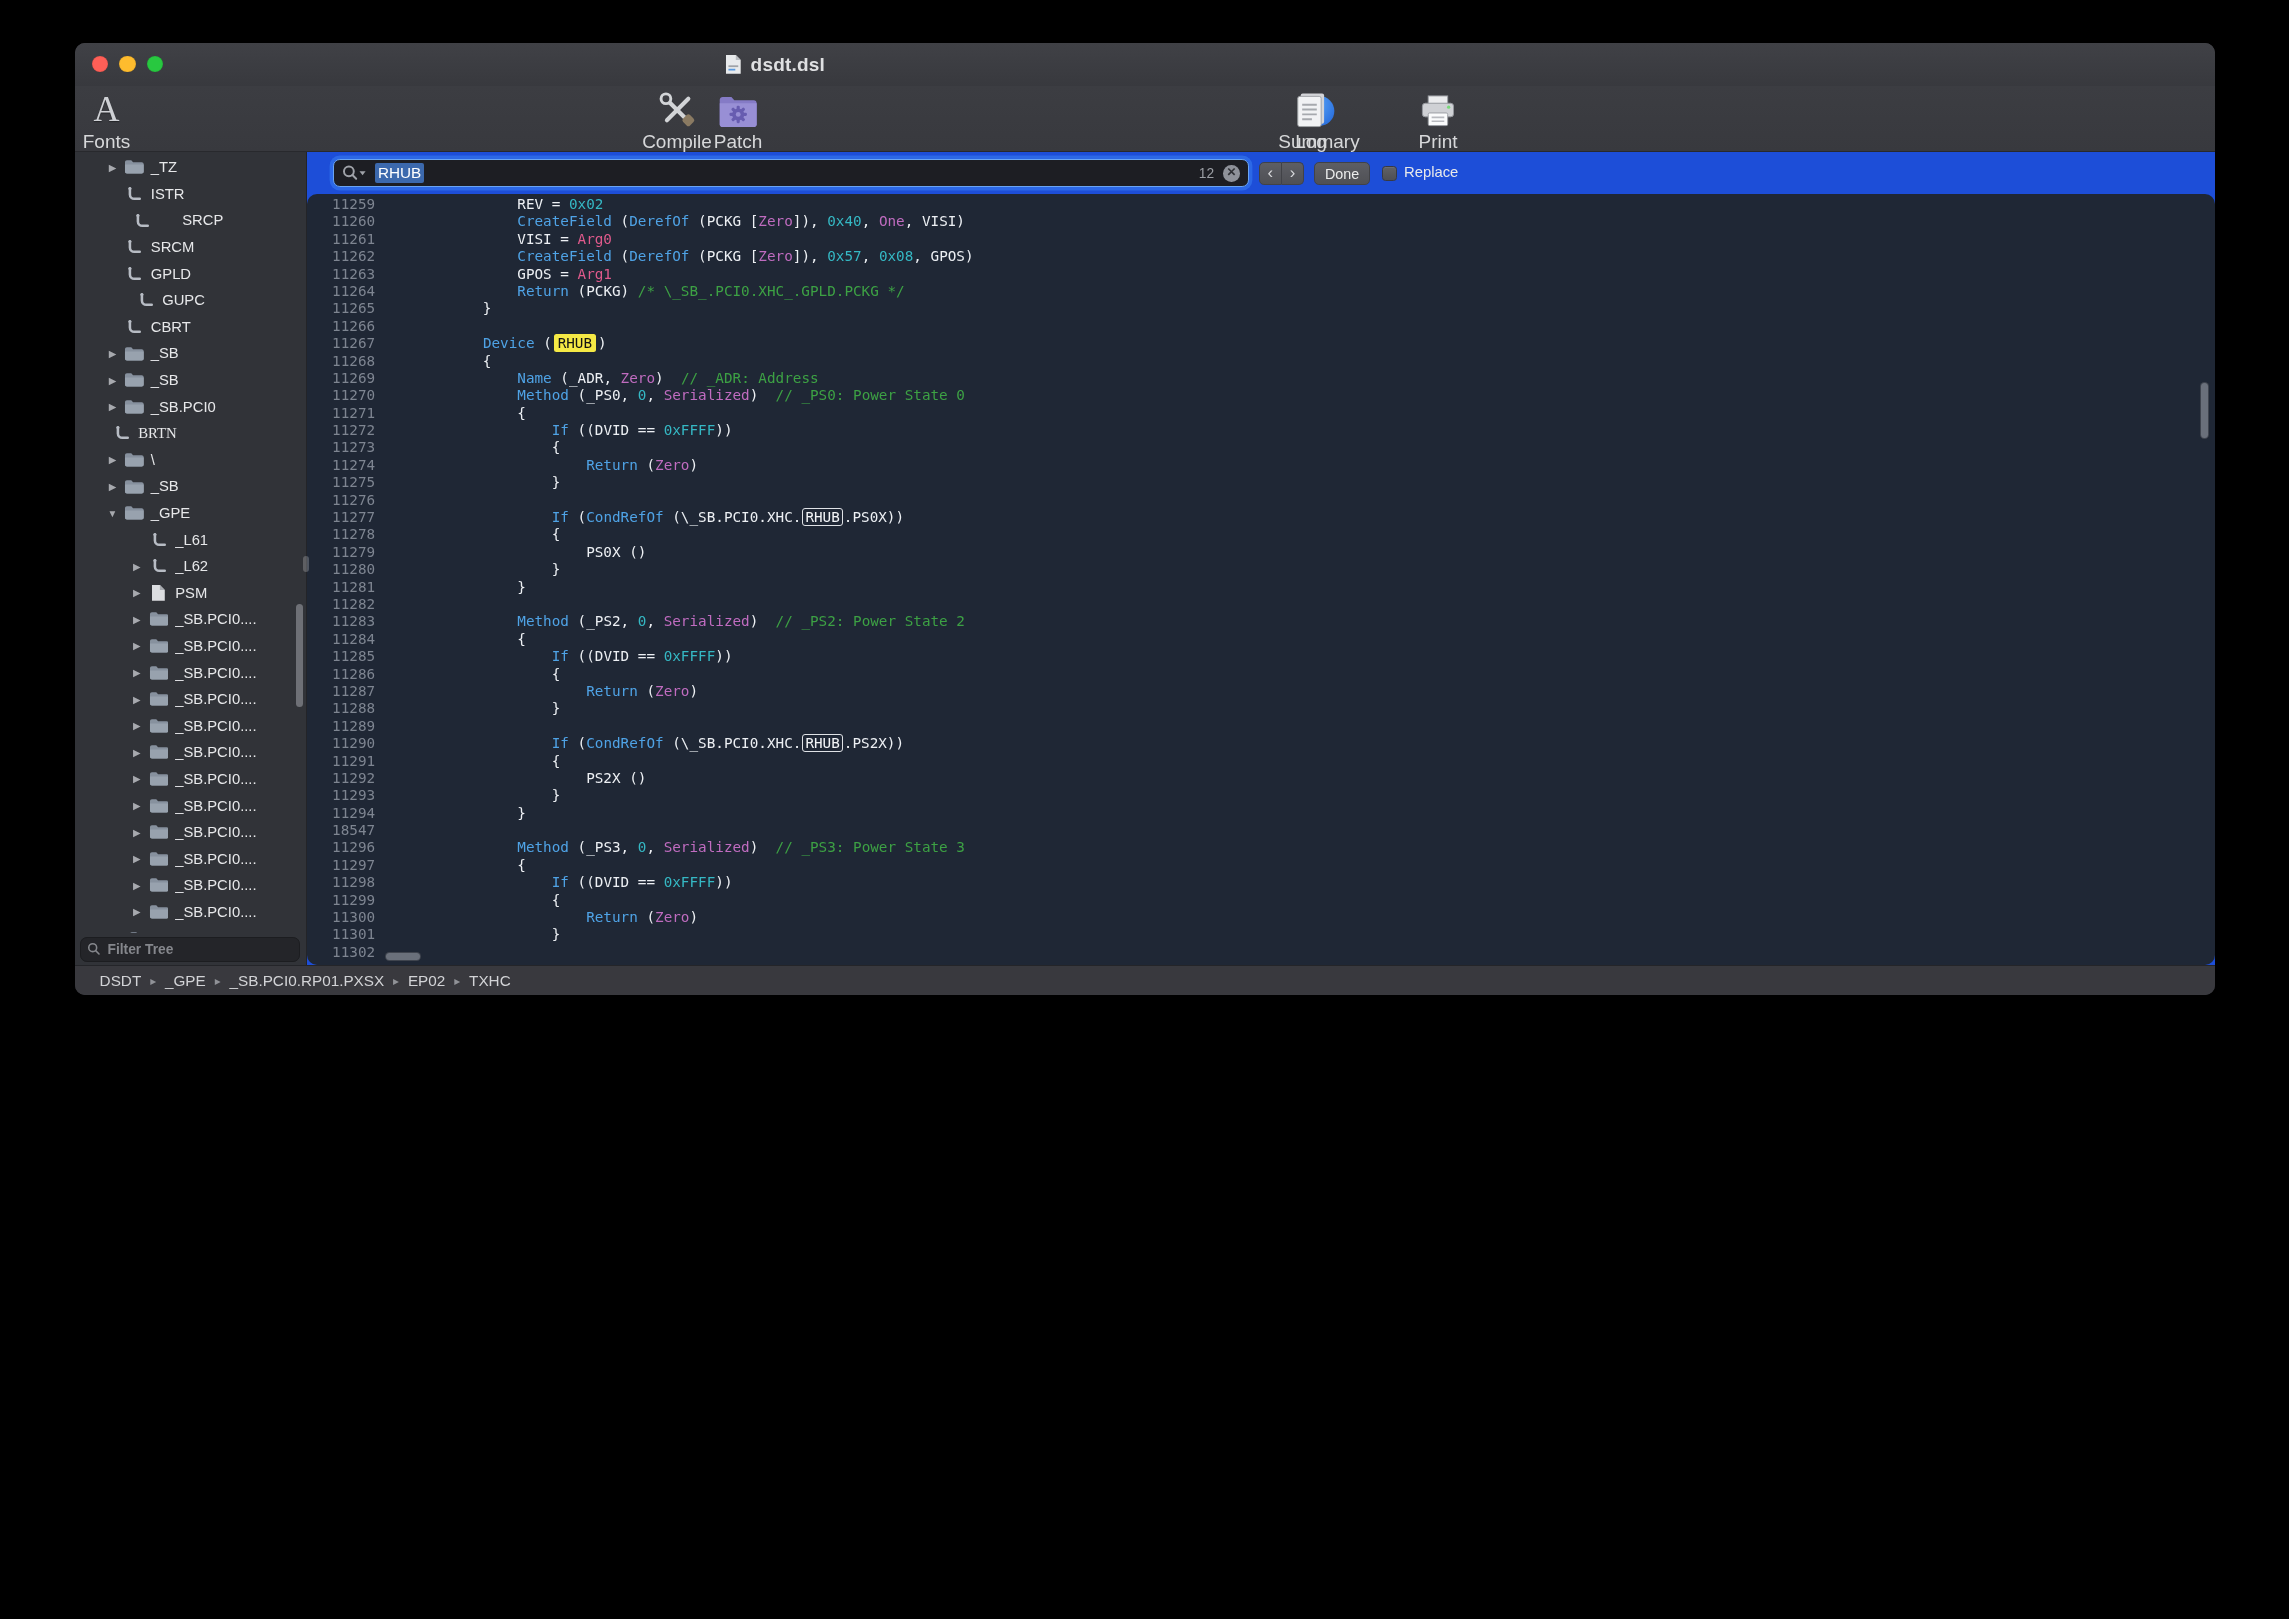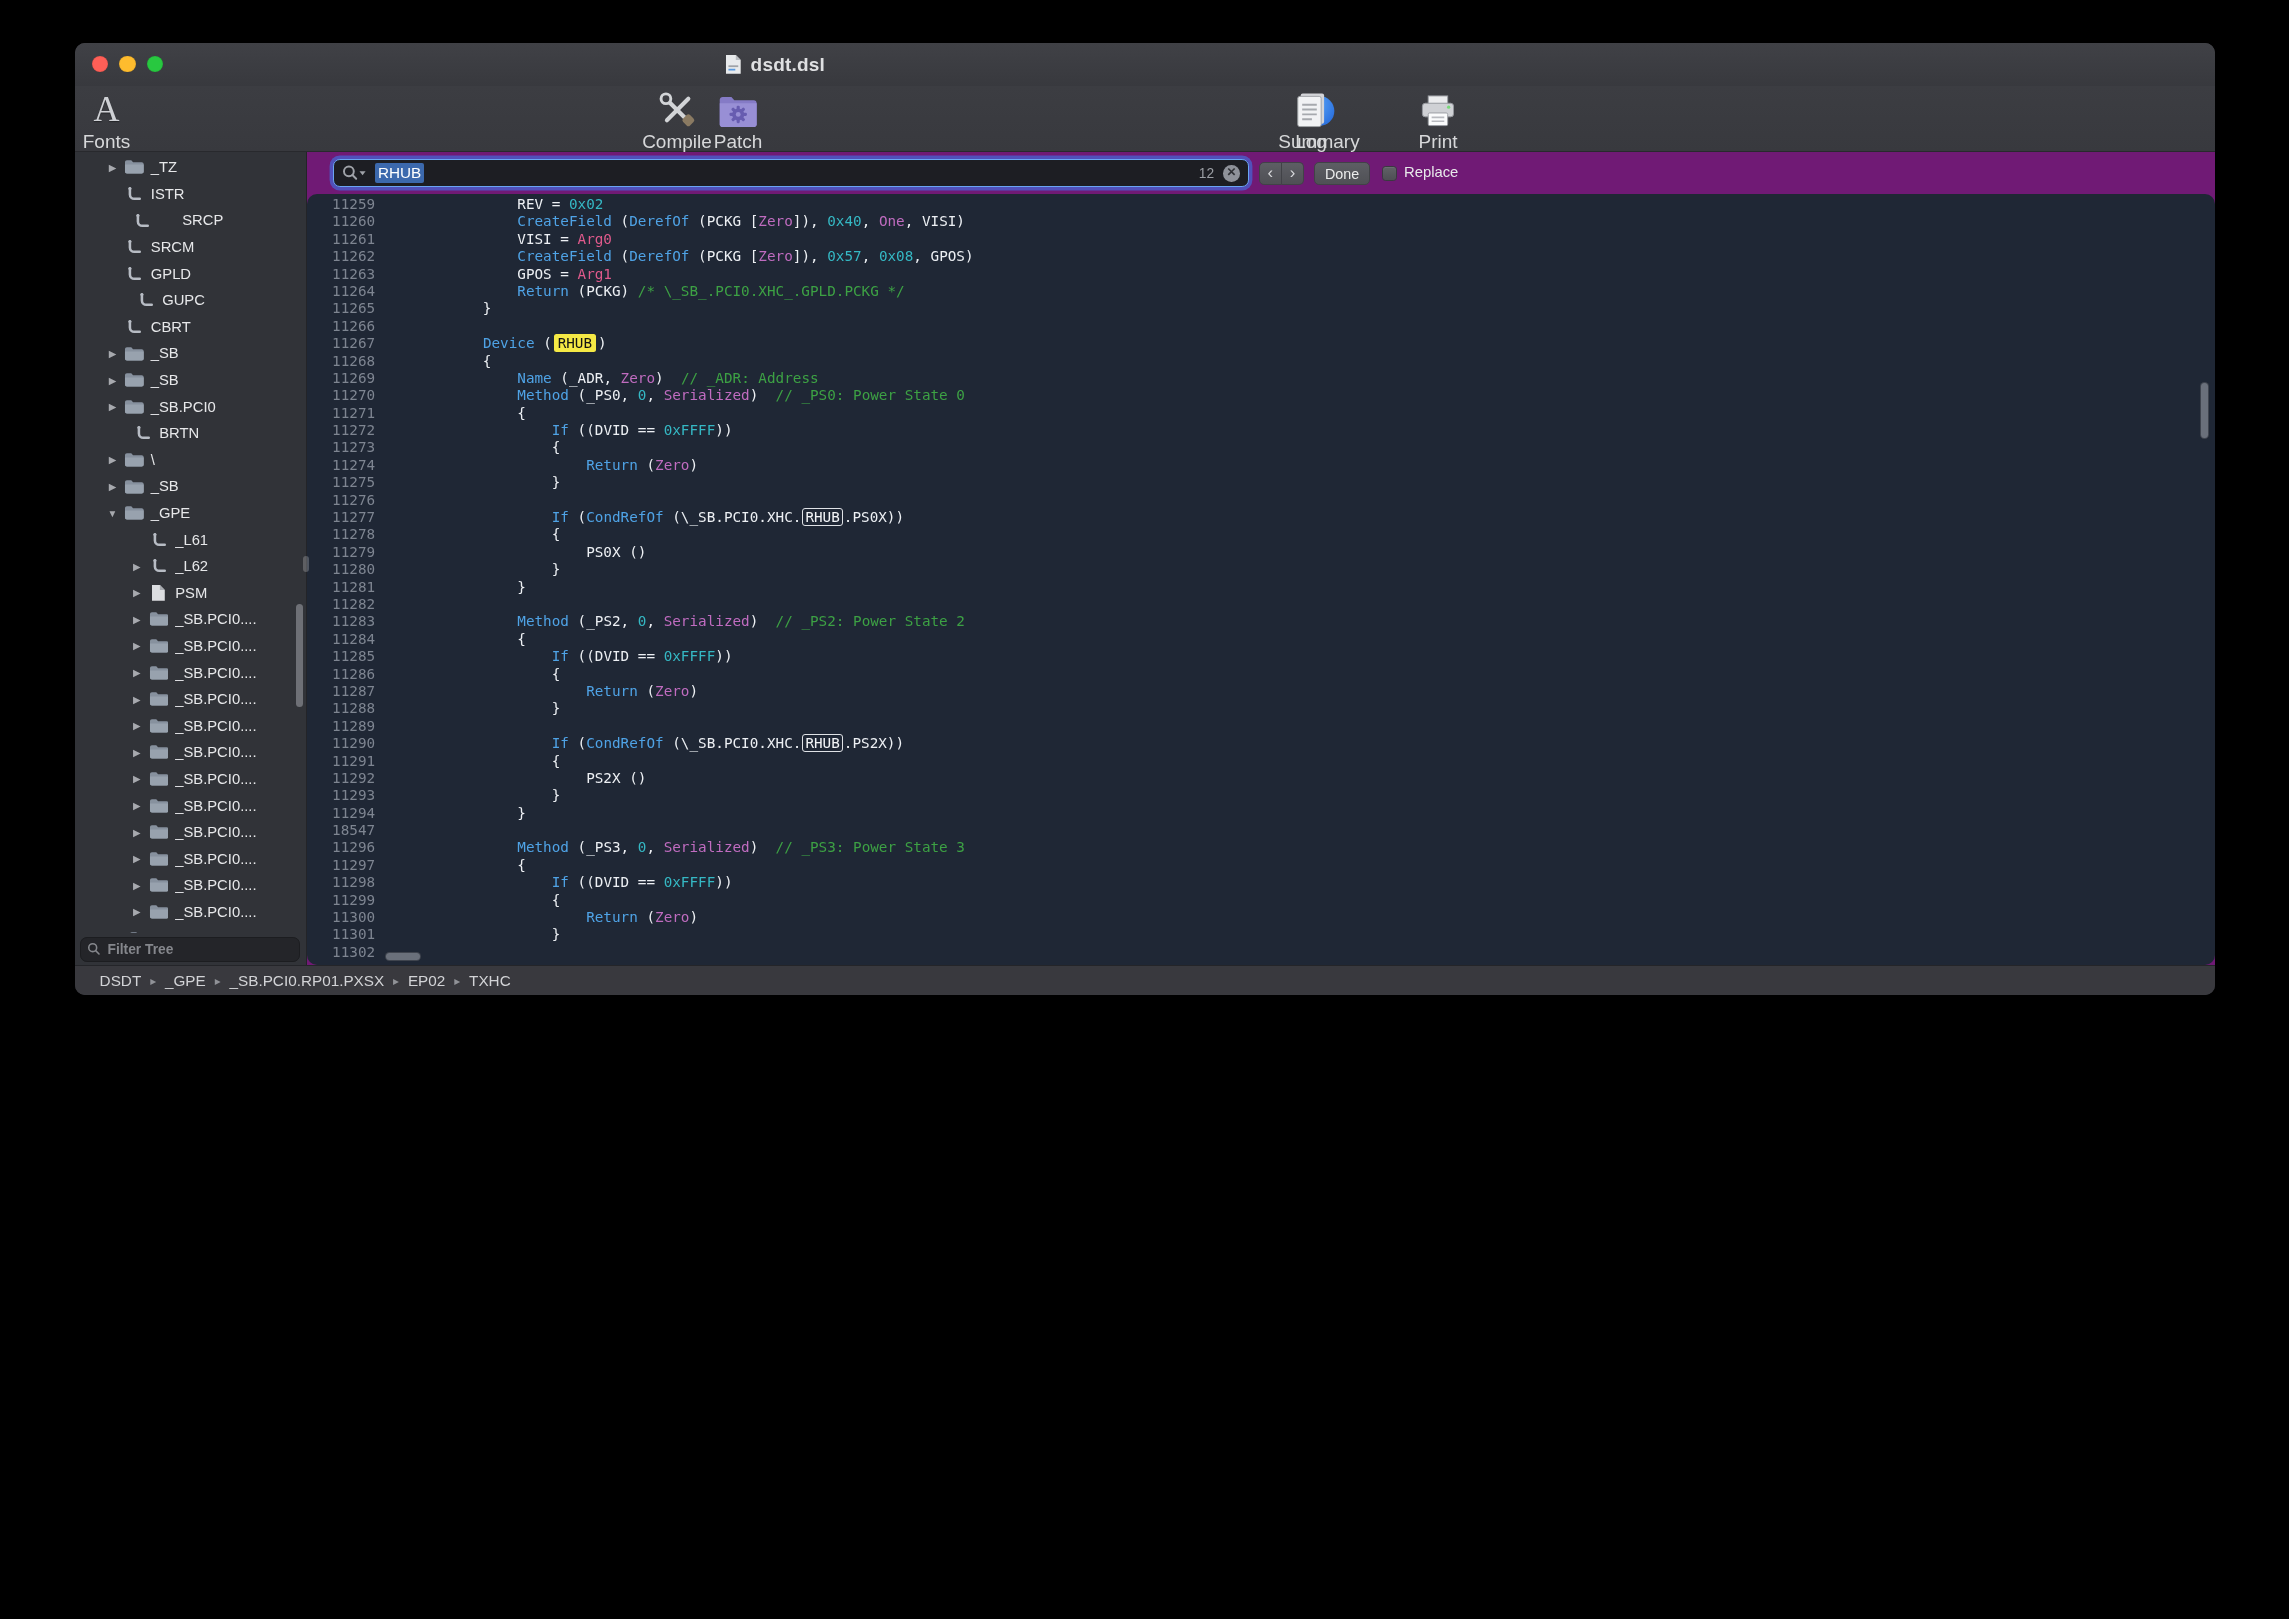--- a/index.html
+++ b/index.html
@@ -33,21 +33,21 @@
   .disclosure.hiddenslot{visibility:hidden;}
   .tree-icon{width:23.6px;display:flex;align-items:center;justify-content:center;flex:none;}
   .tree-label{margin-left:4.9px;}
   .sidebar-scrollbar{position:absolute;right:3px;top:452px;width:6.9px;height:103px;border-radius:3.9px;background:rgba(195,198,204,.42);}
   .filterbox{position:absolute;left:4.9px;right:5.9px;bottom:3.9px;height:24.6px;background:#242529;border:1px solid #1c1d20;border-radius:6.9px;display:flex;align-items:center;padding:0 5.9px;box-sizing:border-box;}
   .filterbox input{flex:1;background:transparent;border:none;outline:none;color:#dcdce0;font-size:13.8px;margin-left:4.9px;font-family:"Liberation Sans",sans-serif;font-weight:bold;}
   .filterbox input::placeholder{color:#85878c;}
   .splitter-handle{position:absolute;left:228px;top:404px;width:5.9px;height:15.8px;border-radius:3px;background:rgba(255,255,255,.22);z-index:5;}
 
   
-  .editorpane{flex:1;position:relative;background:#701a75;}
+  .editorpane{flex:1;position:relative;background:#1d4ed8;}
   .findbar{position:absolute;top:0;left:0;right:0;height:42px;}
   .search-field{position:absolute;left:25.6px;top:6.9px;width:916px;height:28.6px;box-sizing:border-box;background:#1d1e23;border:1.5px solid #6aa4f2;border-radius:6.9px;box-shadow:0 0 0 3.4px rgba(56,126,243,.55);display:flex;align-items:center;}
   .search-query{margin-left:6.9px;font-size:15.3px;color:#fff;background:#3c69ad;padding:1px 3px;border-radius:2px;}
   .search-spacer{flex:1;}
   .search-count{font-size:13.8px;color:#9b9ea4;margin-right:8.9px;}
   .clear-btn{width:16.7px;height:16.7px;border-radius:50%;background:#8f929a;color:#2f3035;font-size:11.8px;font-weight:bold;display:flex;align-items:center;justify-content:center;margin-right:7.9px;line-height:1;}
   .nav-group{position:absolute;left:952px;top:9.9px;display:flex;}
   .nav-btn{width:22.7px;height:23.6px;box-sizing:border-box;background:linear-gradient(#5d5e64,#4f5055);border:1px solid #414247;color:#d8d9dc;font-size:16.7px;display:flex;align-items:center;justify-content:center;padding-bottom:2px;}
   .nav-btn.prev{border-radius:4.9px 0 0 4.9px;}
   .nav-btn.next{border-radius:0 4.9px 4.9px 0;border-left:none;}
@@ -274,21 +274,21 @@
           <div class="tree-row" style="padding-left: 27.6px;">
             <span class="disclosure">▶</span>
             <span class="tree-icon">
               <svg width="19.7" height="15.8" viewBox="0 0 20 16">
                 <path d="M1 3.2C1 2 1.8 1.2 3 1.2h4.4l1.8 2.1h8.8c1.1 0 2 .9 2 2v7.5c0 1.1-.9 2-2 2H3c-1.1 0-2-.9-2-2z" fill="#87919e"></path>
                 <path d="M1 5.6h19v7.2c0 1.1-.9 2-2 2H3c-1.1 0-2-.9-2-2z" fill="#98a2ae"></path>
               </svg>
             </span>
             <span class="tree-label">_SB.PCI0</span>
           </div>
-          <div class="tree-row" style="padding-left: 36px;">
+          <div class="tree-row" style="padding-left: 15px; font-family: Liberation Serif, serif;">
             <span class="disclosure hiddenslot">▶</span>
             <span class="tree-icon">
               <svg width="17.7" height="15.8" viewBox="0 0 18 16">
                 <path d="M5 2.5v6a4.5 4.5 0 0 0 4.5 4.5H15" fill="none" stroke="#b7bcc4" stroke-width="2.6" stroke-linecap="round"></path>
                 <circle cx="5" cy="2.5" r="1.6" fill="#b7bcc4"></circle>
               </svg>
             </span>
             <span class="tree-label">BRTN</span>
           </div>
           <div class="tree-row" style="padding-left: 27.6px;">

